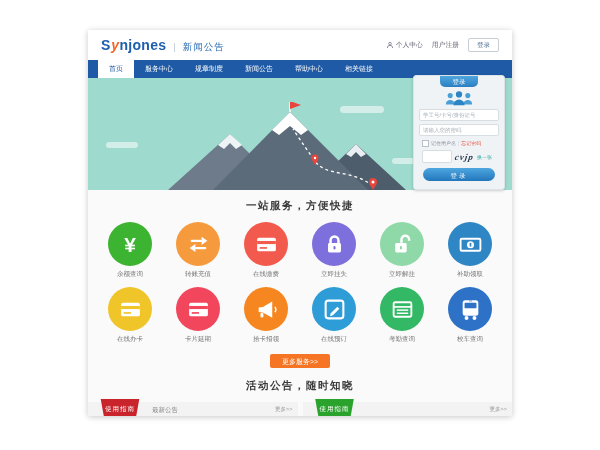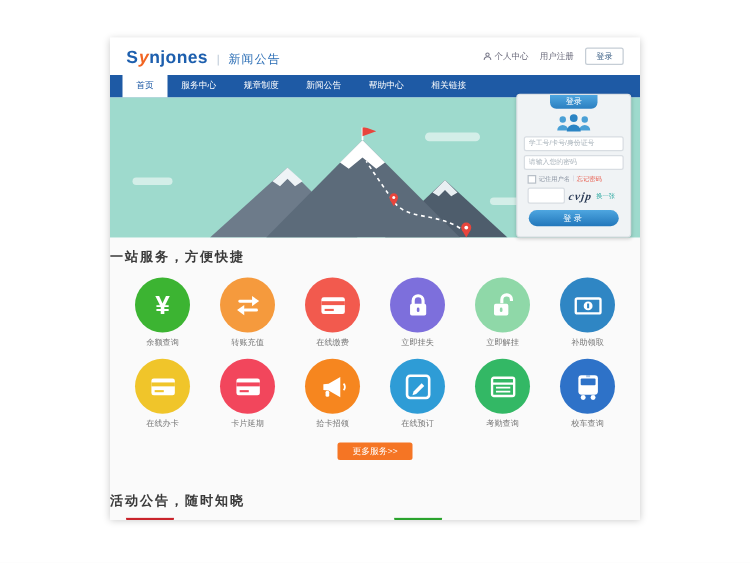--- a/index.html
+++ b/index.html
@@ -59,31 +59,31 @@
   .cap-row{display:flex;align-items:center;gap:3px;margin:3.5px 8px 0;}
   .cap-input{width:24px;height:9px;border:1px solid #d8dde2;border-radius:2px;background:#fff;}
   .cap-img{font-family:"Liberation Serif","DejaVu Serif",serif;font-style:italic;font-weight:bold;
     font-size:9px;color:#2a3a55;letter-spacing:1px;transform:skewX(-8deg);cursor:pointer;}
   .cap-refresh{font-size:5px;color:#2aa8a0;cursor:pointer;}
   .login-submit{display:block;width:72px;height:13px;margin:5px auto 0;border:none;
     background:linear-gradient(#4ea6e0,#2277bb);border-radius:7px;color:#fff;font-size:6.5px;
     text-align:center;line-height:13px;cursor:pointer;letter-spacing:2px;}
   
   .lower{background:#fafafa;padding-top:9px;height:100%;}
-  .section-title{text-align:left;font-size:10.5px;font-weight:bold;color:#3a3a3a;letter-spacing:1.5px;}
+  .section-title{text-align:center;font-size:10.5px;font-weight:bold;color:#3a3a3a;letter-spacing:1.5px;}
   .svc-grid{width:408px;margin:9px auto 0;display:flex;flex-wrap:wrap;}
   .svc{width:68px;text-align:center;margin-bottom:8px;cursor:pointer;}
   .svc-circle{width:44px;height:44px;border-radius:50%;margin:0 auto;display:flex;
     align-items:center;justify-content:center;}
   .svc-circle svg{width:25px;height:25px;display:block;}
   .txt-ic{color:#fff;font-size:21px;font-weight:bold;line-height:1;}
   .svc-label{margin-top:4px;font-size:6.5px;color:#777;}
   .more-btn{display:block;width:60px;height:14px;margin:2px auto 0;border:none;border-radius:2px;
     color:#fff;font-size:7px;line-height:14px;text-align:center;cursor:pointer;}
-  .ann{margin-top:26px;}
+  .ann{margin-top:11px;}
   .panels{display:flex;gap:5px;margin-top:9px;}
   .panel{flex:1;position:relative;}
   .tabbar{height:15px;background:#f3f3f3;border-bottom:1px solid #ddd;position:relative;}
   .ribbon{position:absolute;left:9px;top:-3px;width:46px;height:20px;color:#fff;font-size:6.5px;
     text-align:center;line-height:19px;cursor:pointer;letter-spacing:1px;
     clip-path:polygon(8% 0,92% 0,84% 100%,16% 100%);}
   .tab2{position:absolute;left:64px;top:0;line-height:15px;font-size:6.5px;color:#888;cursor:pointer;}
   .more-link{position:absolute;right:5px;top:0;line-height:15px;font-size:5.5px;color:#999;cursor:pointer;}
 </style>
 </head>

